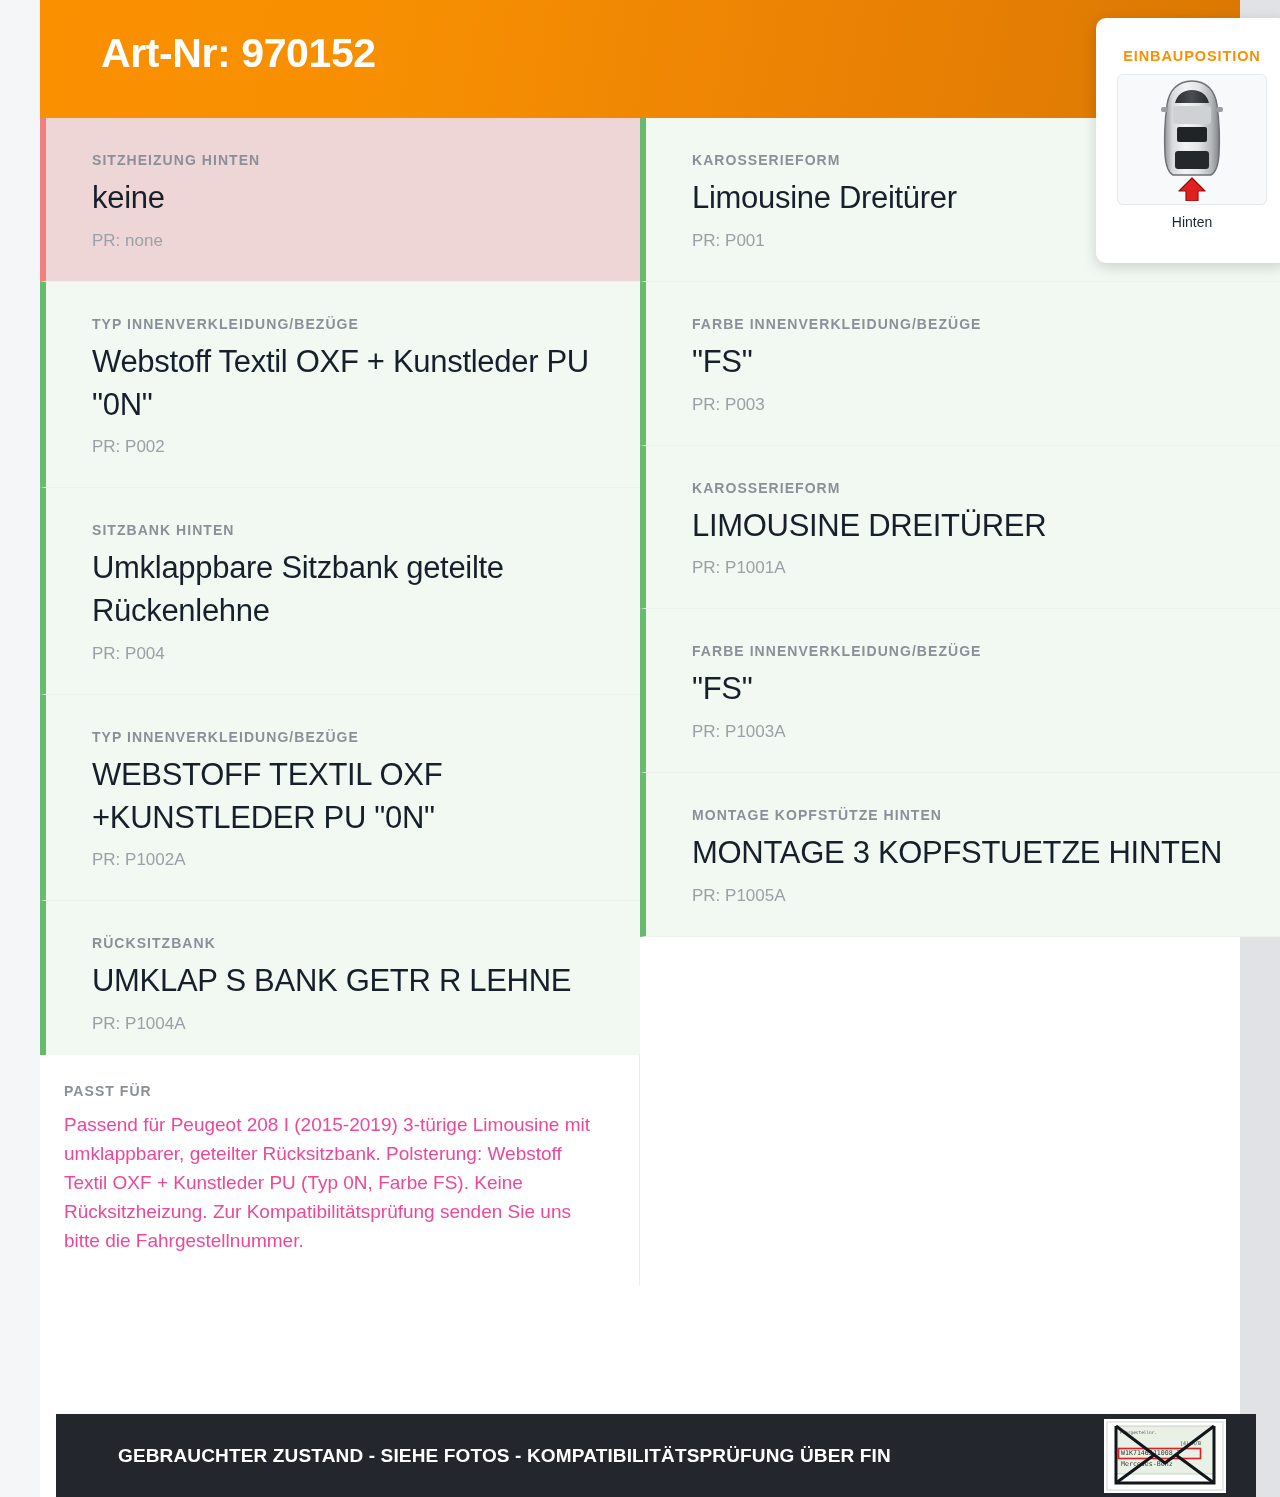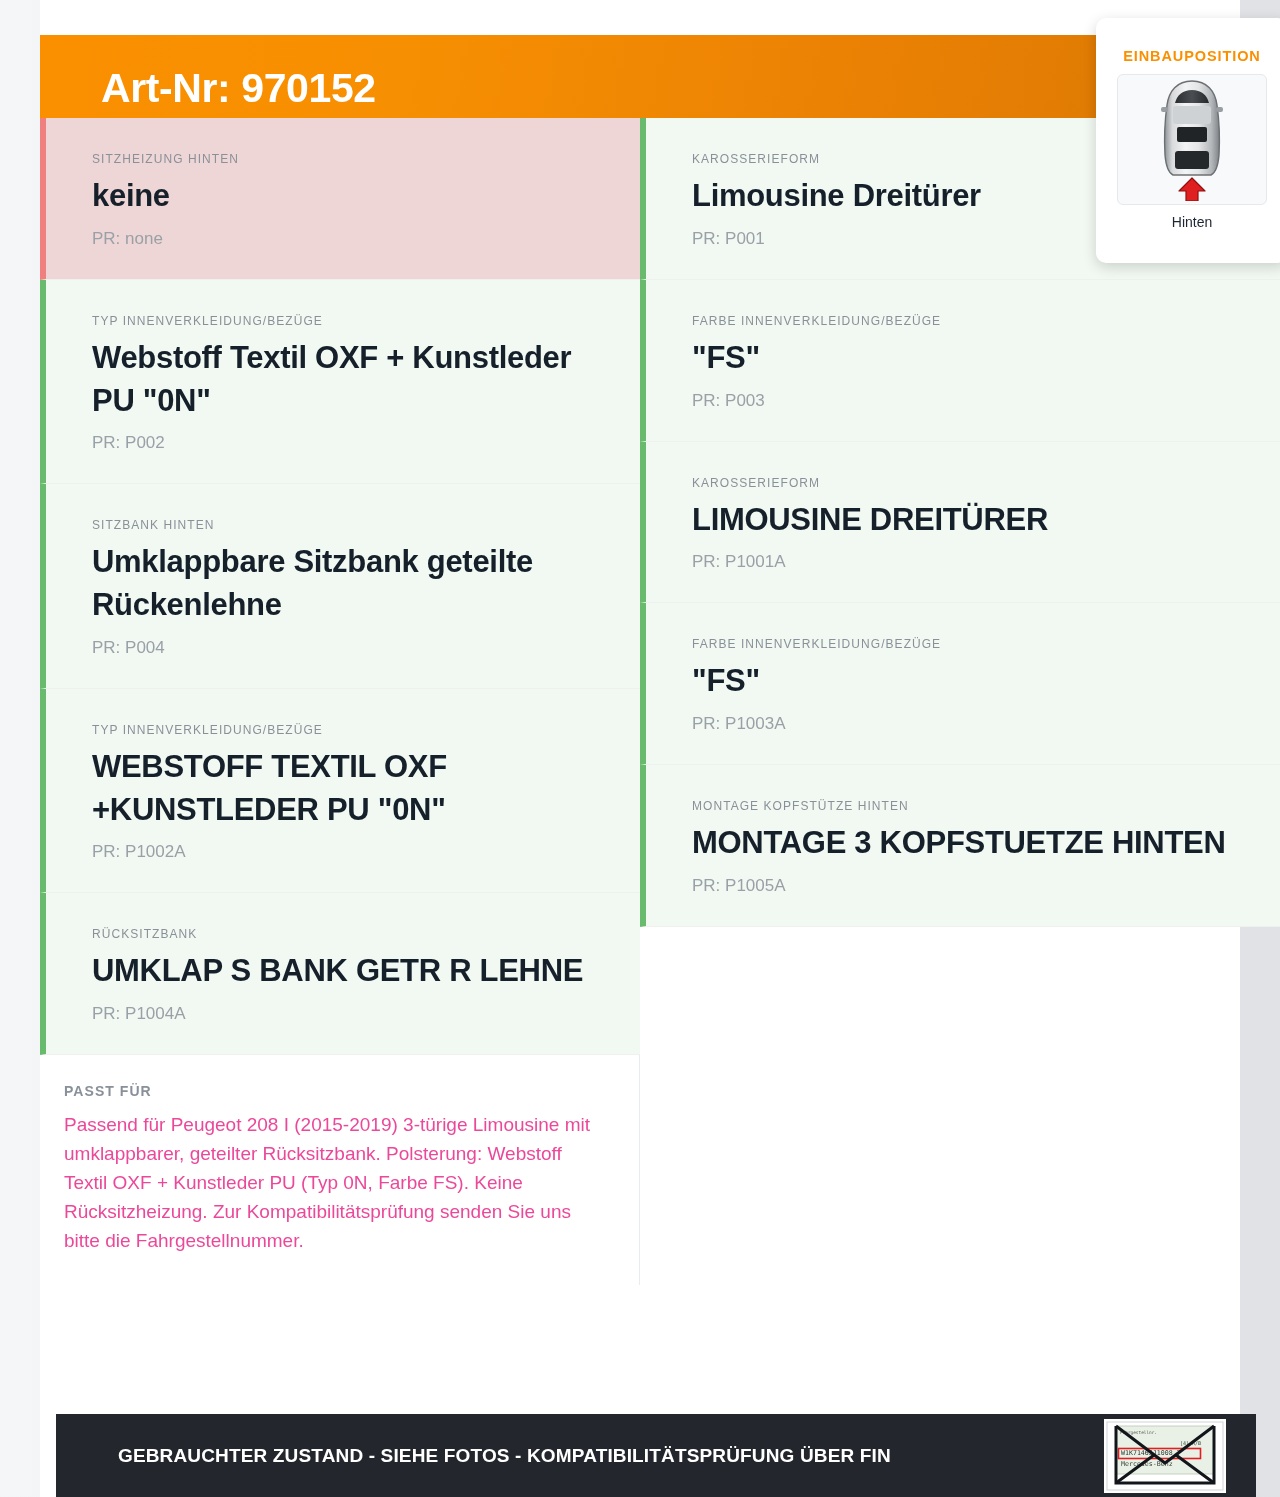--- a/index.html
+++ b/index.html
@@ -24,21 +24,20 @@
   }
 
   
   .header {
     position: absolute;
     left: 0;
     top: 0;
     width: 1200px;
     height: 124px;
     background: linear-gradient(100deg, #fa9000 0%, #f78f02 30%, #ec8204 65%, #da7803 100%);
-    margin-top: 35px;
   }
   .header-title {
     position: absolute;
     left: 61px;
     top: 30px;
     font-size: 41px;
     font-weight: bold;
     color: #ffffff;
     letter-spacing: -0.4px;
     white-space: nowrap;
@@ -104,30 +103,30 @@
   }
   .spec.green {
     background: #f2f9f2;
     border-left: 6px solid #68bb6c;
   }
   .spec.red {
     background: #efd6d6;
     border-left: 6px solid #f08080;
   }
   .spec-label {
-    font-size: 12px;
-    font-weight: normal;
+    font-size: 14px;
+    font-weight: bold;
     letter-spacing: 1.05px;
     color: #8a9099;
     text-transform: uppercase;
     margin-bottom: 9px;
   }
   .spec-value {
     font-size: 31px;
-    font-weight: bold;
+    font-weight: normal;
     color: #16202b;
     line-height: 1.38;
     letter-spacing: -0.3px;
     margin-bottom: 11px;
   }
   .spec-pr {
     font-size: 17px;
     color: #9aa0a7;
   }
 

